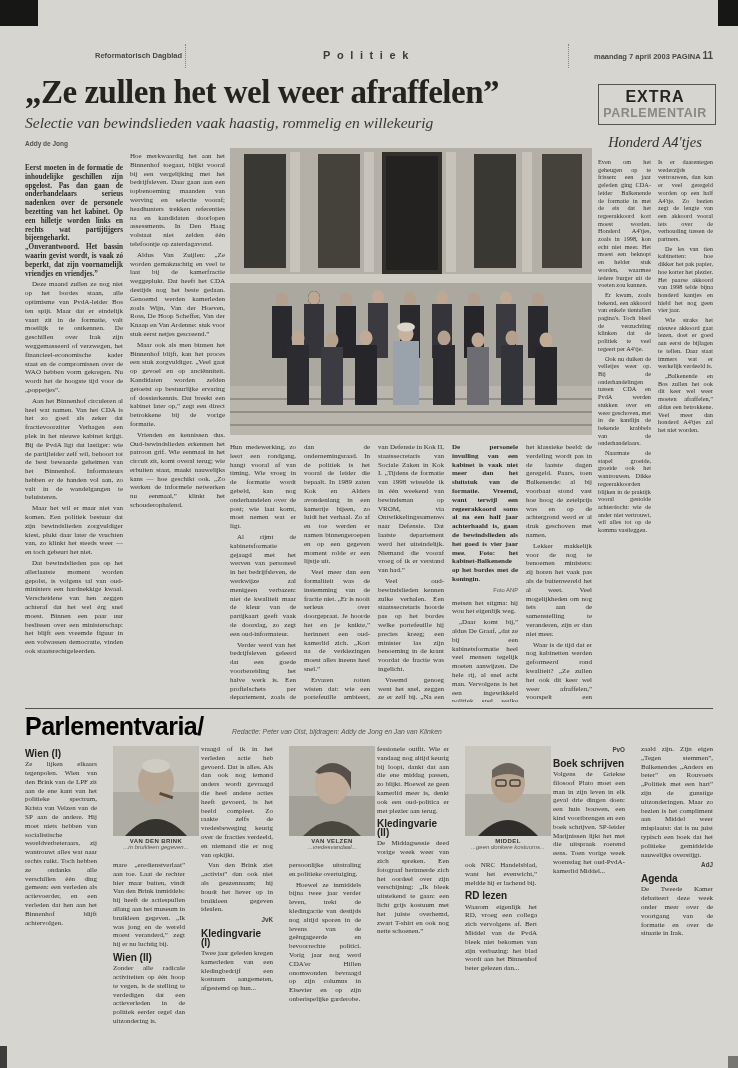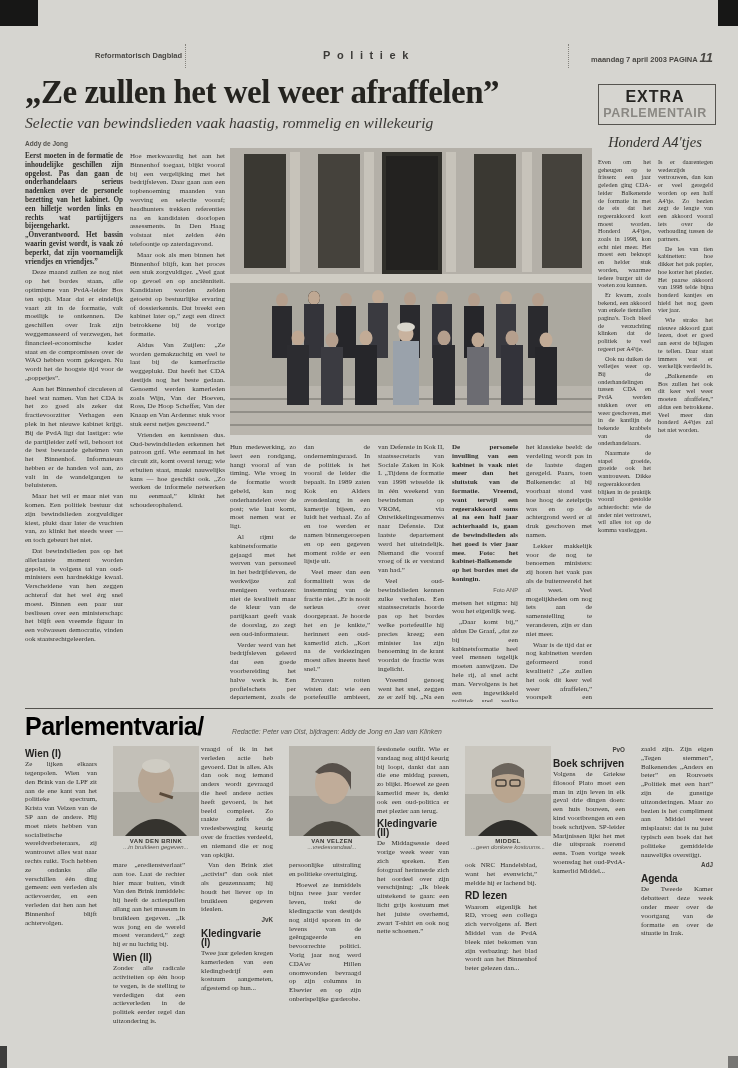--- a/index.html
+++ b/index.html
@@ -5,31 +5,31 @@
   html,body{margin:0;padding:0;background:#8f8e8a;}
   #page{position:relative;width:738px;height:1068px;background:#d6d5d0;overflow:hidden;
         font-family:"Liberation Serif", serif;color:#2f2e2b;}
   .abs{position:absolute;}
   
   .corner{position:absolute;background:#171716;}
   
   .mh{font-family:"Liberation Sans",sans-serif;font-size:7.5px;font-weight:bold;color:#4a4844;}
   .mh-section{font-family:"Liberation Sans",sans-serif;font-size:11px;font-weight:bold;
       letter-spacing:.6em;color:#3c3b38;text-align:center;}
-  .mh-page-num{font-size:13px;font-style:italic;}
+  .mh-page-num{font-size:10px;}
   .dotsep{position:absolute;border-left:1px dotted #85837d;width:0;}
   
   .headline{font-size:33px;font-weight:bold;letter-spacing:-.5px;color:#24231f;line-height:1;}
   .subhead{font-size:15.5px;font-style:italic;color:#3a3834;}
   .byline{font-family:"Liberation Sans",sans-serif;font-size:6.5px;font-weight:bold;color:#55534e;}
   
   .col{position:absolute;overflow:hidden;font-size:7px;line-height:8.8px;text-align:justify;}
   .col p{margin:0 0 2px 0;}
   .col p + p{text-indent:7px;margin-top:0;}
-  .col p.lead{font-weight:bold;font-size:7.2px;}
+  .col p.lead{font-weight:bold;font-size:7.2px;margin-top:12px;}
   .col p.cap{font-weight:bold;}
   .col .credit{font-size:5.8px;color:#57554f;text-align:right;margin:1px 0 4px 0;
       font-family:"Liberation Sans",sans-serif;}
   .col h4.colhdr{font-family:"Liberation Sans",sans-serif;font-size:10px;margin:5px 0 1.5px 0;
       color:#232220;text-align:left;}
   .col .sig{font-family:"Liberation Sans",sans-serif;font-size:6.3px;font-weight:bold;
       text-align:right;color:#45433f;margin:1px 0 2px 0;}
   .tiny{font-size:6.3px;line-height:7.7px;}
   
   .extra-box{position:absolute;left:598px;top:84px;width:112px;border:1.5px solid #56544f;
@@ -80,22 +80,22 @@
 
   <div class="col" style="left:25px;top:152px;width:98px;height:550px;">
       <p class="lead">Eerst moeten in de formatie de inhoudelijke geschillen zijn opgelost. Pas dan gaan de onderhandelaars serieus nadenken over de personele bezetting van het kabinet. Op een hilletje worden links en rechts wat partijtijgers bijeengeharkt. „Onverantwoord. Het bassin waarin gevist wordt, is vaak zó beperkt, dat zijn voornamelijk vriendjes en vriendjes.”</p>
       <p>Deze maand zullen ze nog niet op het bordes staan, alle optimisme van PvdA-leider Bos ten spijt. Maar dat er eindelijk vaart zit in de formatie, valt moeilijk te ontkennen. De geschillen over Irak zijn weggemasseerd of verzwegen, het financieel-economische kader staat en de compromissen over de WAO hebben vorm gekregen. Nu wordt het de hoogste tijd voor de „poppetjes”.</p>
       <p>Aan het Binnenhof circuleren al heel wat namen. Van het CDA is het zo goed als zeker dat fractievoorzitter Verhagen een plek in het nieuwe kabinet krijgt. Bij de PvdA ligt dat lastiger: wie de partijleider zelf wil, behoort tot de best bewaarde geheimen van het Binnenhof. Informateurs hebben er de handen vol aan, zo valt in de wandelgangen te beluisteren.</p>
       <p>Maar het wil er maar niet van komen. Een politiek bestuur dat zijn bewindslieden zorgvuldiger kiest, plukt daar later de vruchten van, zo klinkt het steeds weer — en toch gebeurt het niet.</p>
       <p>Dat bewindslieden pas op het allerlaatste moment worden gepolst, is volgens tal van oud-ministers een hardnekkige kwaal. Verscheidene van hen zeggen achteraf dat het wel érg snel moest. Binnen een paar uur beslissen over een ministerschap: het blijft een vreemde figuur in een volwassen democratie, vinden ook staatsrechtgeleerden.</p>
     </div>
   <div class="col" style="left:130px;top:152px;width:95px;height:550px;">
       <p>Hoe merkwaardig het aan het Binnenhof toegaat, blijkt vooral bij een vergelijking met het bedrijfsleven. Daar gaan aan een topbenoeming maanden van werving en selectie vooraf; headhunters trekken referenties na en kandidaten doorlopen assessments. In Den Haag volstaat niet zelden één telefoontje op zaterdagavond.</p>
+      <p>Aldus Van Zuijlen: „Ze worden gemakzuchtig en veel te laat bij de kamerfractie weggeplukt. Dat heeft het CDA destijds nog het beste gedaan. Genoemd werden kamerleden zoals Wijn, Van der Hoeven, Ross, De Hoop Scheffer, Van der Knaap en Van Ardenne: stuk voor stuk eerst netjes gescreend.”</p>
       <p>Maar ook als men binnen het Binnenhof blijft, kan het proces een stuk zorgvuldiger. „Veel gaat op gevoel en op anciënniteit. Kandidaten worden zelden getoetst op bestuurlijke ervaring of dossierkennis. Dat breekt een kabinet later op,” zegt een direct betrokkene bij de vorige formatie.</p>
-      <p>Aldus Van Zuijlen: „Ze worden gemakzuchtig en veel te laat bij de kamerfractie weggeplukt. Dat heeft het CDA destijds nog het beste gedaan. Genoemd werden kamerleden zoals Wijn, Van der Hoeven, Ross, De Hoop Scheffer, Van der Knaap en Van Ardenne: stuk voor stuk eerst netjes gescreend.”</p>
       <p>Vrienden en kennissen dus. Oud-bewindslieden erkennen het patroon grif. Wie eenmaal in het circuit zit, komt overal terug; wie erbuiten staat, maakt nauwelijks kans — hoe geschikt ook. „Zo werken de informele netwerken nu eenmaal,” klinkt het schouderophalend.</p>
     </div>
 
   <div class="abs" style="left:230px;top:148px;width:362px;height:287px;">
     <svg width="362" height="287" viewBox="0 0 362 287">
       <rect x="0" y="0" width="362" height="287" fill="#aba89f"></rect>
       <rect x="0" y="0" width="362" height="132" fill="#b4b0a8"></rect>
       <rect x="14" y="6" width="42" height="114" fill="#3a3832"></rect>
       <rect x="88" y="6" width="42" height="114" fill="#45423c"></rect>
       <rect x="152" y="4" width="60" height="122" fill="#31302b"></rect>

